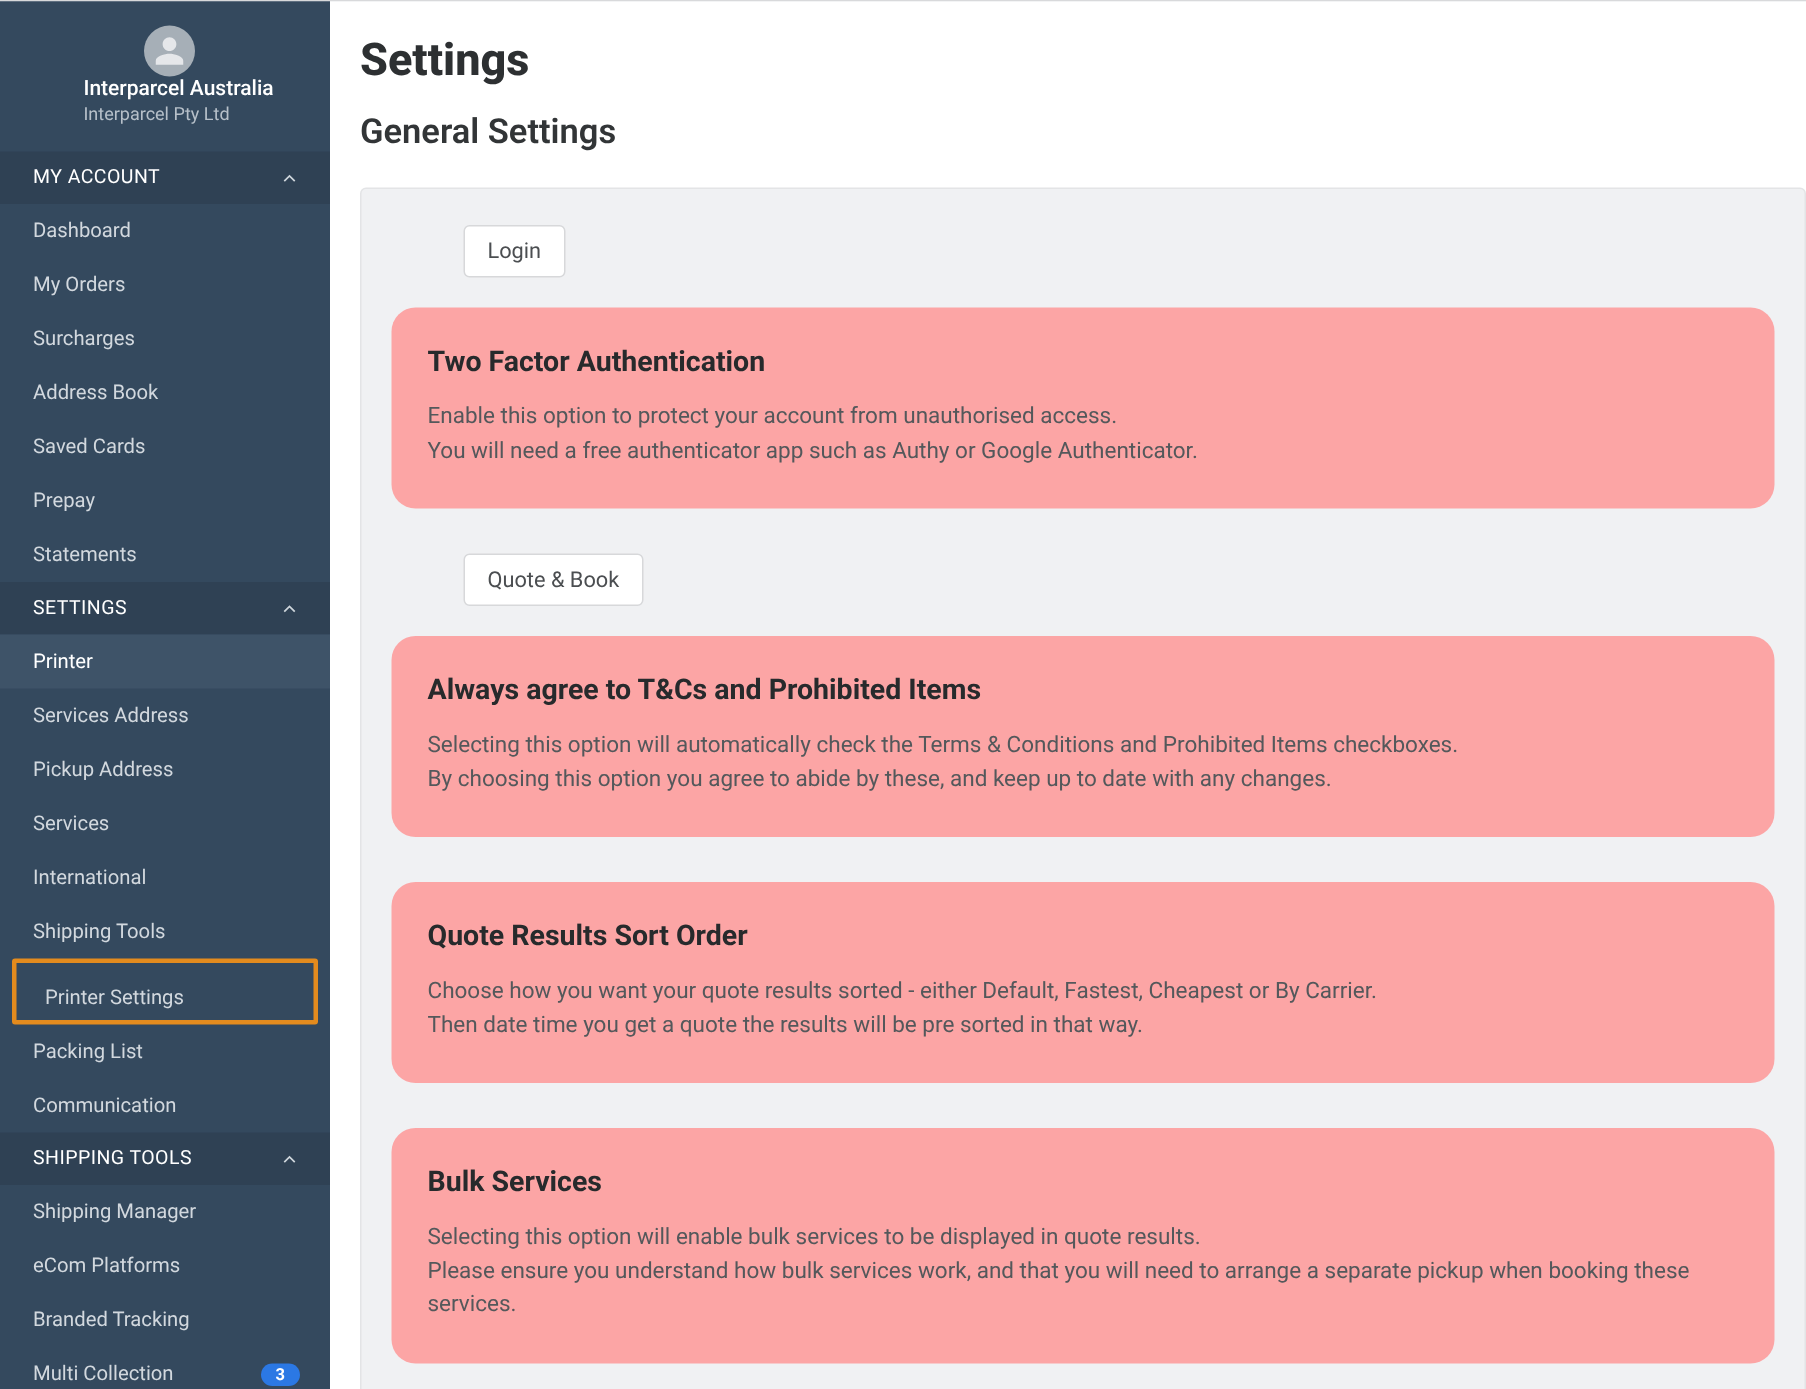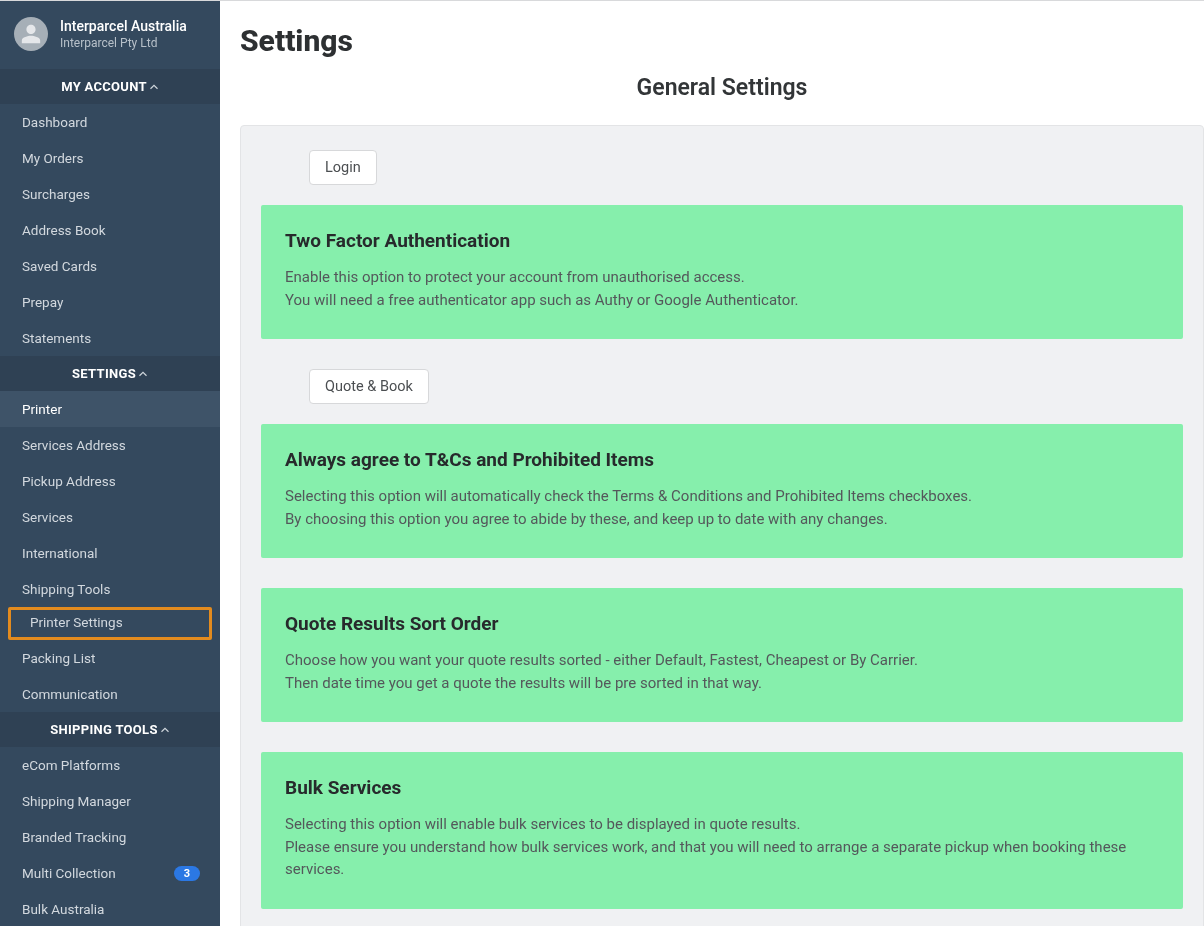--- a/index.html
+++ b/index.html
@@ -16,63 +16,64 @@
   .sidebar {
     width: 220px;
     background: #34495e;
     color: #cfd6dc;
     min-height: 925px;
     font-size: 14px;
   }
   .profile {
     display: flex;
     align-items: center;
-    padding: 16px 14px 18px 14px;
+    padding: 16px 14px 18px 32px;
     background: #34495e;
+    flex-direction: column;
   }
   .avatar {
     width: 34px;
     height: 34px;
     border-radius: 50%;
     background: #a6afb7;
     display: flex; align-items: center; justify-content: center;
     margin-right: 12px;
     flex-shrink: 0;
   }
   .avatar svg { width: 22px; height: 22px; fill: #e5e7ea; }
   .profile-text .pname { color: #ffffff; font-size: 14px; font-weight: 500; }
   .profile-text .porg  { color: #b7c0c9; font-size: 12px; margin-top: 2px; }
 
   .section-header {
     display: flex;
     align-items: center;
-    justify-content: center;
+    justify-content: space-between;
     padding: 10px 20px 10px 22px;
     background: #2f4154;
     color: #ffffff;
     font-size: 13px;
-    font-weight: 700;
+    font-weight: 400;
     letter-spacing: .3px;
     cursor: pointer;
   }
   .section-header .chev { width: 14px; height: 14px; }
   .section-header .chev svg { width: 14px; height: 14px; stroke: #cfd6dc; fill: none; stroke-width: 2; }
 
   .nav-item {
     display: flex;
     align-items: center;
     padding: 10px 20px 10px 22px;
     color: #d2d8de;
     font-size: 13.5px;
     cursor: pointer;
   }
   .nav-item.active { background: #3e5368; color: #ffffff; }
   .nav-item.highlight {
     border: 3px solid #e38b1e;
-    padding: 4px 17px 7px 19px;
+    padding: 15px 17px 7px 19px;
     margin: 0 8px 0 8px;
     border-radius: 2px;
     text-align: center;
   }
   .badge {
     margin-left: auto;
     background: #2b78e4;
     color: #fff;
     font-size: 11px;
     font-weight: 700;
@@ -91,21 +92,20 @@
     font-size: 30px;
     font-weight: 800;
     color: #2d3032;
     padding: 22px 0 10px 20px;
   }
   .page-subtitle {
     font-size: 23px;
     font-weight: 600;
     color: #323537;
     padding: 6px 0 24px 20px;
-    text-align: center;
   }
   .content-wrap {
     background: #f0f1f3;
     border: 1px solid #e3e4e6;
     border-radius: 4px;
     margin: 0 0 0 20px;
     padding: 24px 20px 30px 20px;
   }
   .pill-btn {
     display: inline-block;
@@ -113,22 +113,22 @@
     border: 1px solid #d7d8da;
     color: #4b4e51;
     font-size: 14.5px;
     padding: 8px 15px;
     border-radius: 4px;
     margin-bottom: 20px;
     cursor: pointer;
     margin-left: 48px;
   }
   .card {
-    background: #86efac;
-    border-radius: 2px;
+    background: #fca5a5;
+    border-radius: 16px;
     padding: 24px 24px 28px 24px;
     margin-bottom: 30px;
   }
   .card:last-child { margin-bottom: 0; }
   .card h3 {
     font-size: 19px;
     font-weight: 700;
     color: #272a2c;
     margin-bottom: 14px;
   }
@@ -224,24 +224,24 @@
 
     <div class="section-header">
       <span>SHIPPING TOOLS</span>
       <span class="chev">
         <svg viewBox="0 0 24 24">
             <polyline points="6 15 12 9 18 15"></polyline>
           </svg>
       </span>
     </div>
     <div class="nav-item">
+        <span>Shipping Manager</span>
+      </div>
+    <div class="nav-item">
         <span>eCom Platforms</span>
-      </div>
-    <div class="nav-item">
-        <span>Shipping Manager</span>
       </div>
     <div class="nav-item">
         <span>Branded Tracking</span>
       </div>
     <div class="nav-item">
       <span>Multi Collection</span>
       <span class="badge">3</span>
     </div>
     <div class="nav-item">
         <span>Bulk Australia</span>

